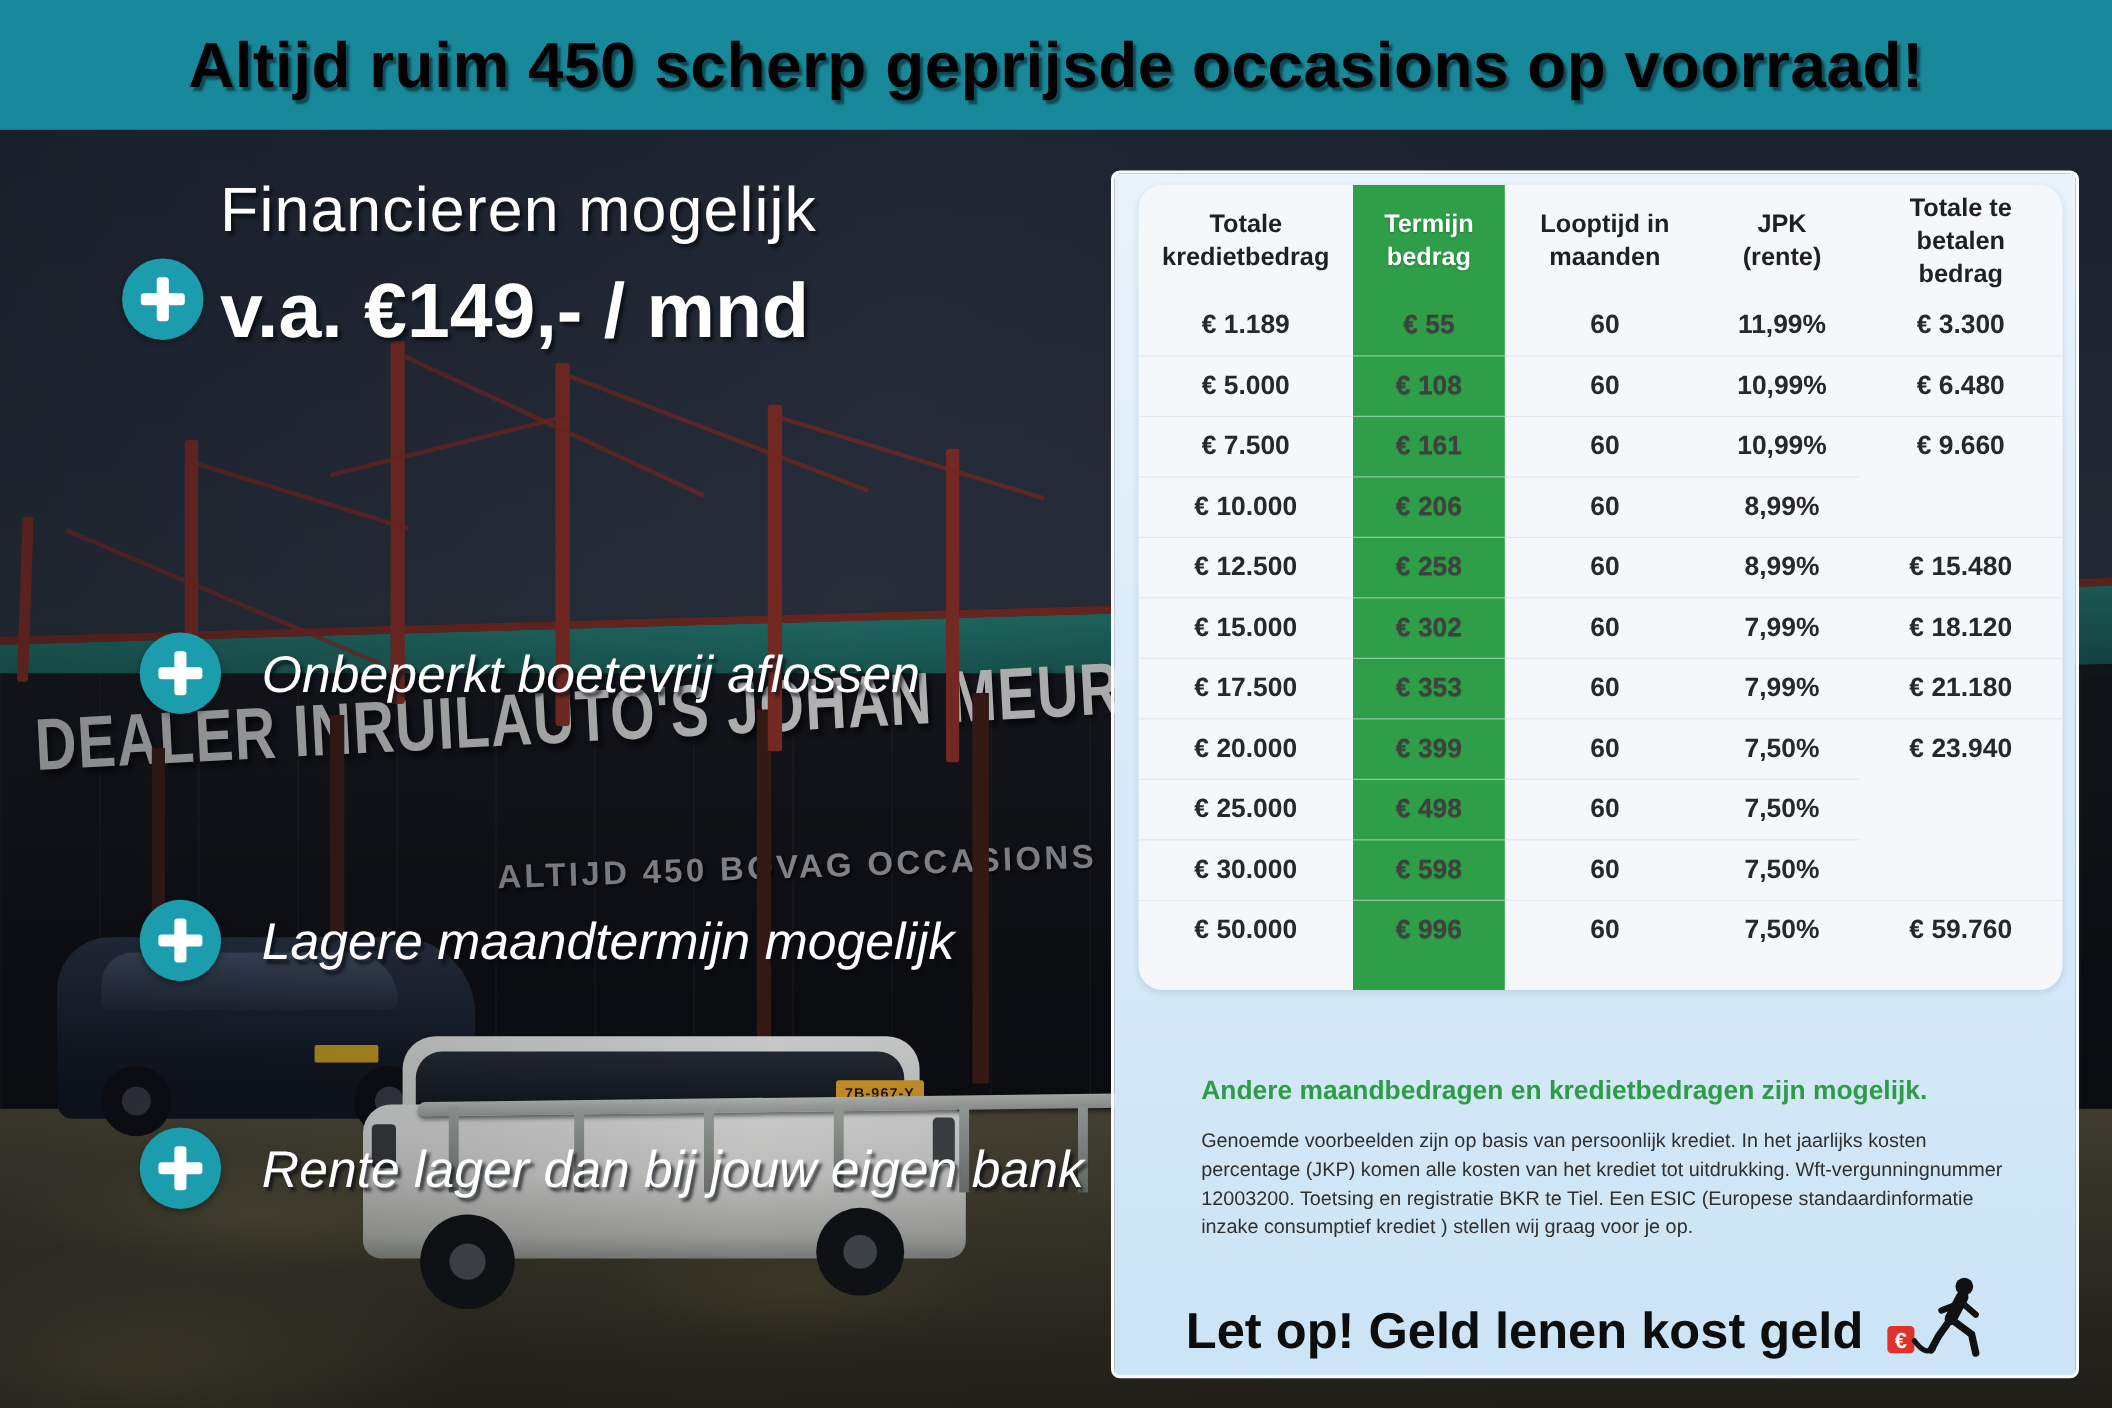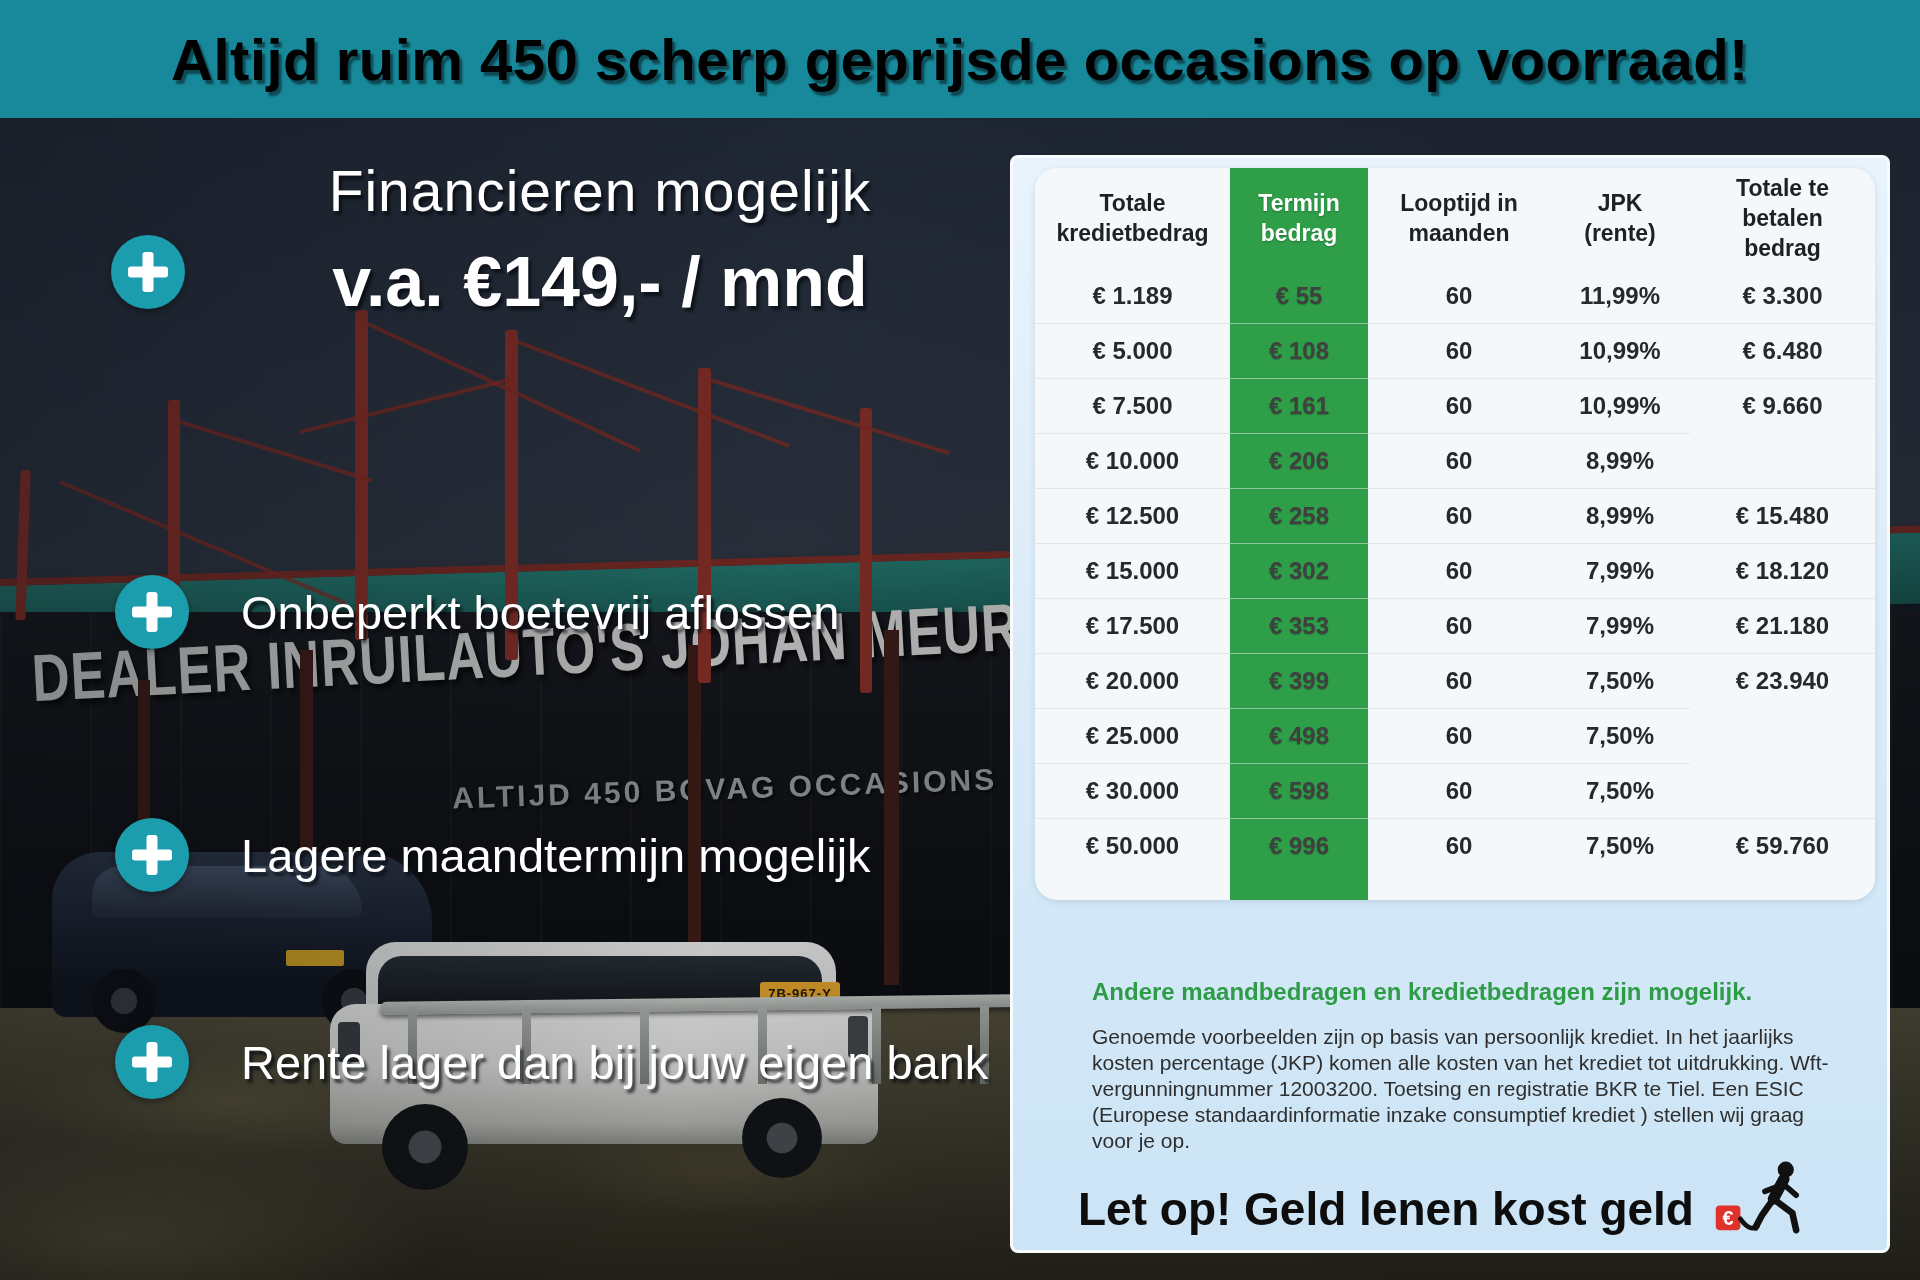--- a/index.html
+++ b/index.html
@@ -79,51 +79,51 @@
   .rail{position:absolute;z-index:8;left:380px;top:998px;width:640px;height:13px;border-radius:7px;
        background:linear-gradient(180deg,#cdd0cb,#a8aca6);transform:rotate(-.7deg);
        box-shadow:0 3px 4px rgba(0,0,0,.5);}
   .post{position:absolute;z-index:8;width:9px;height:78px;top:1006px;
        background:linear-gradient(180deg,#b6bab4,#7e827c);}
   .fp1{left:408px;} .fp2{left:522px;} .fp3{left:640px;} .fp4{left:758px;} .fp5{left:872px;} .fp6{left:980px;}
   .shade{position:absolute;z-index:9;left:0;top:118px;width:1920px;height:1162px;pointer-events:none;
        background:linear-gradient(100deg,rgba(10,14,20,.42),rgba(10,14,20,.18) 40%,rgba(10,14,20,.30) 75%);}
 
   
-  .headline{position:absolute;z-index:10;left:200px;top:158px;width:800px;text-align:center;color:#fff;}
+  .headline{position:absolute;z-index:10;left:200px;top:158px;width:800px;text-align:left;color:#fff;}
   .h1{font-size:57px;letter-spacing:1px;text-shadow:3px 4px 3px rgba(5,10,16,.7);}
   .h2{font-size:70px;font-weight:bold;margin-top:18px;text-shadow:3px 4px 3px rgba(5,10,16,.7);}
   .plus{width:74px;height:74px;border-radius:50%;background:#1b9dae;position:relative;
         box-shadow:0 3px 6px rgba(0,0,0,.35);flex:0 0 74px;}
   .plus::before,.plus::after{content:"";position:absolute;background:#fff;border-radius:3px;
         left:50%;top:50%;transform:translate(-50%,-50%);}
   .plus::before{width:40px;height:11px;} .plus::after{width:11px;height:40px;}
   .plus-abs{position:absolute;z-index:10;left:111px;top:235px;}
-  .benefit{position:absolute;z-index:10;left:115px;height:74px;display:flex;align-items:center;gap:52px;}
+  .benefit{position:absolute;z-index:10;left:127px;height:74px;display:flex;align-items:center;gap:37px;font-style:italic;}
   .b1{top:575px;} .b2{top:818px;} .b3{top:1025px;}
   .benefit span{font-size:47px;color:#fff;text-shadow:3px 4px 3px rgba(5,10,16,.7);white-space:nowrap;}
 
   
   .panel{position:absolute;z-index:11;left:1010px;top:155px;width:880px;height:1098px;border-radius:8px;
         border:3px solid #f7fbfd;background:linear-gradient(180deg,#e9f3fb 0%,#dcecf8 40%,#cbe4f6 100%);}
   .card{position:absolute;left:22px;top:10px;width:840px;height:732px;background:#f5f8fa;border-radius:22px;
         overflow:hidden;box-shadow:0 2px 6px rgba(60,90,120,.15);}
   .green-band{position:absolute;left:195px;top:0;width:138px;height:100%;background:#2f9e48;z-index:0;}
   .thead,.tr{display:grid;grid-template-columns:195px 138px 182px 140px 185px;position:relative;z-index:1;}
   .thead{height:100px;align-items:center;}
   .th{text-align:center;font-weight:bold;font-size:23px;line-height:30px;color:#1e2023;padding:0 16px;}
   .th.green{color:#fff;text-shadow:0 1px 2px rgba(0,0,0,.25);}
   .th4{padding:0 26px;}
   .tr{height:55px;}
   .td{display:flex;align-items:center;justify-content:center;font-size:24px;font-weight:bold;color:#26282c;}
   .tr + .tr .td{border-top:1px solid #e3e7ea;}
   .td.green{color:#404040;text-shadow:0 1px 1px rgba(0,0,0,.25);}
   .tr + .tr .td.green{border-top-color:rgba(255,255,255,.45);}
   .f-highlight{position:absolute;left:79px;top:820px;width:760px;font-size:24px;font-weight:bold;color:#2e9c47;}
-  .f-disclaimer{position:absolute;left:79px;top:866px;width:750px;font-size:21px;line-height:26px;color:#2f2f2f;}
+  .f-disclaimer{position:absolute;left:79px;top:866px;width:750px;font-size:18px;line-height:26px;color:#2f2f2f;}
   .letop{position:absolute;left:65px;bottom:14px;display:flex;align-items:flex-end;gap:18px;}
   .letop span{font-size:46px;font-weight:bold;color:#0d0d0d;white-space:nowrap;}
 </style>
 </head>
 <body>
 
 <div class="poster">
 
   <div class="banner">
     <span>Altijd ruim 450 scherp geprijsde occasions op voorraad!</span>

